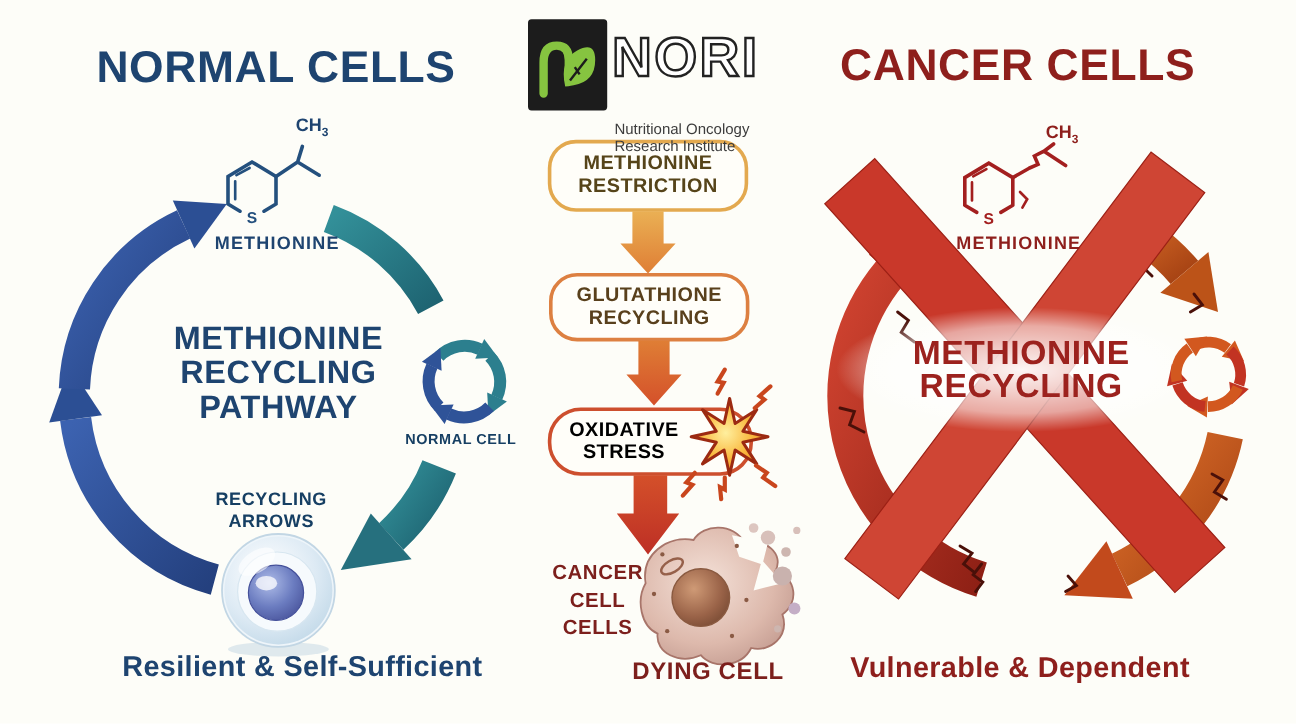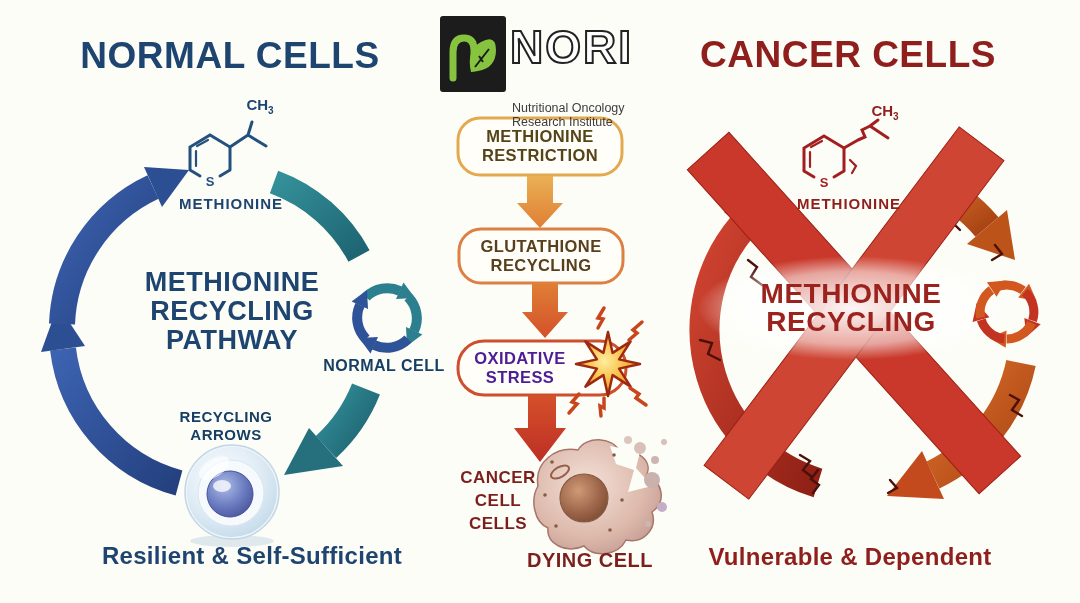--- a/index.html
+++ b/index.html
@@ -15,30 +15,30 @@
   .title-left{left:230px;top:56px;color:#1e4470;}
   .title-right{left:848px;top:55px;color:#8e1f1c;}
   .mol-label{font-weight:bold;font-size:15px;letter-spacing:1px;}
   .mol-label-left{left:231px;top:203px;color:#1e4470;}
   .mol-label-right{left:849px;top:203px;color:#8e1f1c;}
   .ch3{font-weight:bold;font-size:15px;}
   .ch3 sub{font-size:10px;}
   .ch3-left{left:260px;top:106px;color:#1e4470;}
   .ch3-right{left:885px;top:112px;color:#8e1f1c;}
   .pathway-text{left:232px;top:311px;color:#1e4470;font-weight:bold;font-size:27px;line-height:29px;letter-spacing:.5px;}
-  .normal-cell-label{left:384px;top:366px;color:#163f63;font-weight:bold;font-size:16px;letter-spacing:.5px;text-align:right;}
+  .normal-cell-label{left:384px;top:366px;color:#163f63;font-weight:bold;font-size:12px;letter-spacing:.5px;text-align:right;}
   .recycling-arrows-label{left:226px;top:426px;color:#163f63;font-weight:bold;font-size:15px;line-height:18px;letter-spacing:.5px;}
   .tagline{font-weight:bold;font-size:24px;letter-spacing:.3px;}
   .tagline-left{left:228px;top:556px;color:#1e4470;margin-left:24px;}
   .tagline-right{left:850px;top:557px;color:#8e1f1c;}
   .dependency-text{left:851px;top:308px;color:#9c221e;font-weight:bold;font-size:28px;line-height:28px;letter-spacing:.5px;}
   .step-label{font-weight:bold;font-size:16.5px;line-height:19px;letter-spacing:.4px;}
   .step1-label{left:540px;top:146px;color:#564419;}
   .step2-label{left:541px;top:256px;color:#59401c;text-align:center;}
-  .step3-label{left:520px;top:368px;color:#4c1d95;}
+  .step3-label{left:520px;top:368px;color:#000000;}
   .outcome-text{left:498px;top:500px;color:#7c1f1c;font-weight:bold;font-size:17px;line-height:23px;letter-spacing:.5px;}
   .dying-cell-label{left:590px;top:560px;color:#7c1f1c;font-weight:bold;font-size:20px;letter-spacing:.5px;}
   .org-text{position:absolute;left:512px;top:67px;color:#3c3c3c;font-size:12.5px;line-height:13.5px;font-weight:500;margin-top:35px;}
 </style>
 </head>
 <body>
 
 <div class="canvas">
 
   <svg class="art" width="1080" height="603" viewBox="0 0 1080 603">

